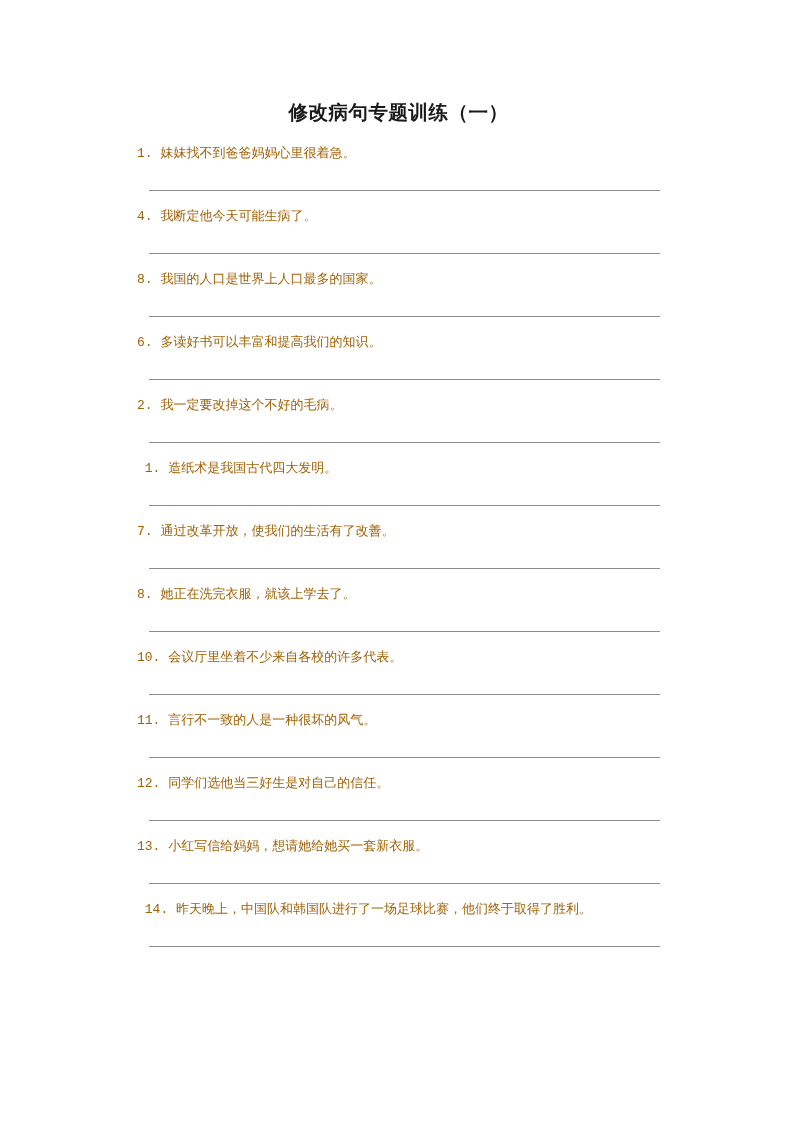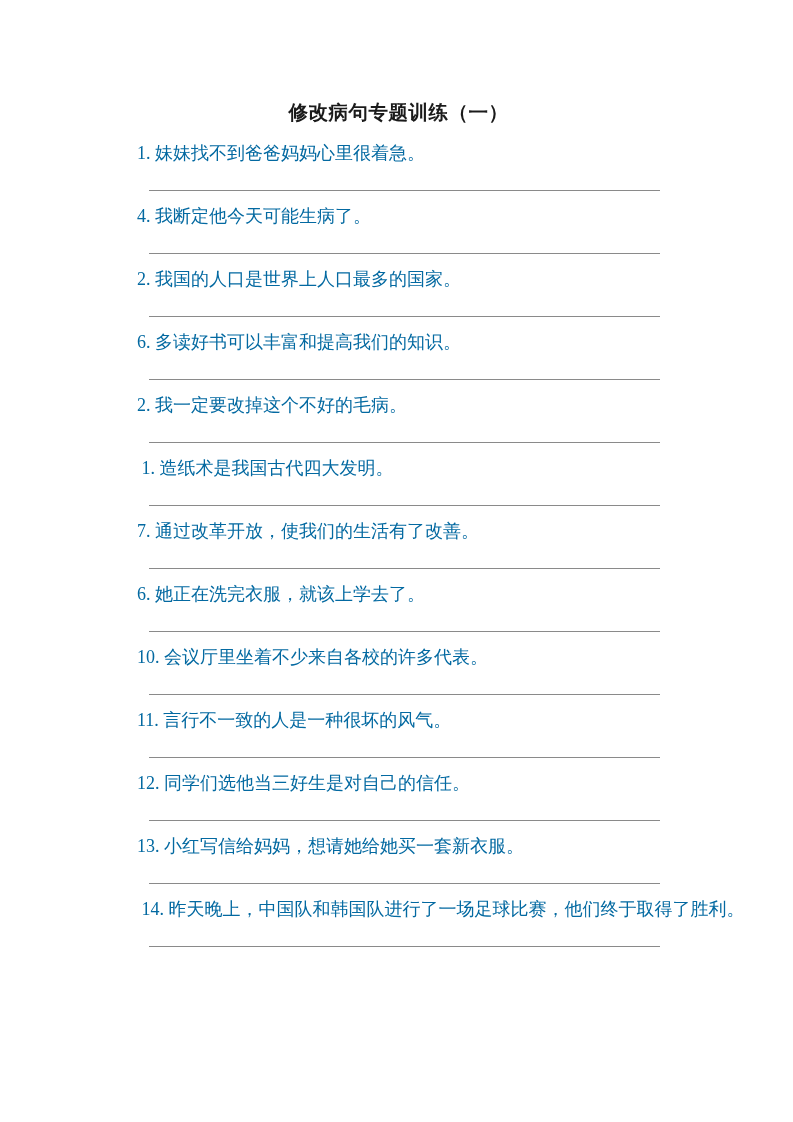--- a/index.html
+++ b/index.html
@@ -33,24 +33,25 @@
     text-align: center;
     width: 523px;
     margin: 0 0 17px 0;
     white-space: pre;
     letter-spacing: 0.5px;
   }
   .item {
     margin: 0;
   }
   .sentence {
-    font-size: 18px;
+    font-size: 13px;
     line-height: 21px;
     white-space: pre;
-    color: #0369a1;
+    color: #a16207;
+    font-family: Liberation Mono, monospace;
   }
   .answer-line {
     height: 0;
     border-bottom: 1.5px solid #8a8a8a;
     width: 511px;
     margin: 26px 0 15px 12px;
   }
 </style>
 </head>
 <body>
@@ -64,21 +65,21 @@
       <div class="sentence">1. 妹妹找不到爸爸妈妈心里很着急。</div>
       <div class="answer-line"></div>
     </div>
 
     <div class="item">
       <div class="sentence">4. 我断定他今天可能生病了。</div>
       <div class="answer-line"></div>
     </div>
 
     <div class="item">
-      <div class="sentence">2. 我国的人口是世界上人口最多的国家。</div>
+      <div class="sentence">8. 我国的人口是世界上人口最多的国家。</div>
       <div class="answer-line"></div>
     </div>
 
     <div class="item">
       <div class="sentence">6. 多读好书可以丰富和提高我们的知识。</div>
       <div class="answer-line"></div>
     </div>
 
     <div class="item">
       <div class="sentence">2. 我一定要改掉这个不好的毛病。</div>
@@ -90,21 +91,21 @@
       <div class="answer-line"></div>
     </div>
 
     <div class="item">
       <div class="sentence">7. 通过改革开放，使我们的生活有了改善。</div>
       <div class="answer-line"></div>
     </div>
 
 
     <div class="item">
-      <div class="sentence">6. 她正在洗完衣服，就该上学去了。</div>
+      <div class="sentence">8. 她正在洗完衣服，就该上学去了。</div>
       <div class="answer-line"></div>
     </div>
 
     <div class="item">
       <div class="sentence">10. 会议厅里坐着不少来自各校的许多代表。</div>
       <div class="answer-line"></div>
     </div>
 
     <div class="item">
       <div class="sentence">11. 言行不一致的人是一种很坏的风气。</div>

